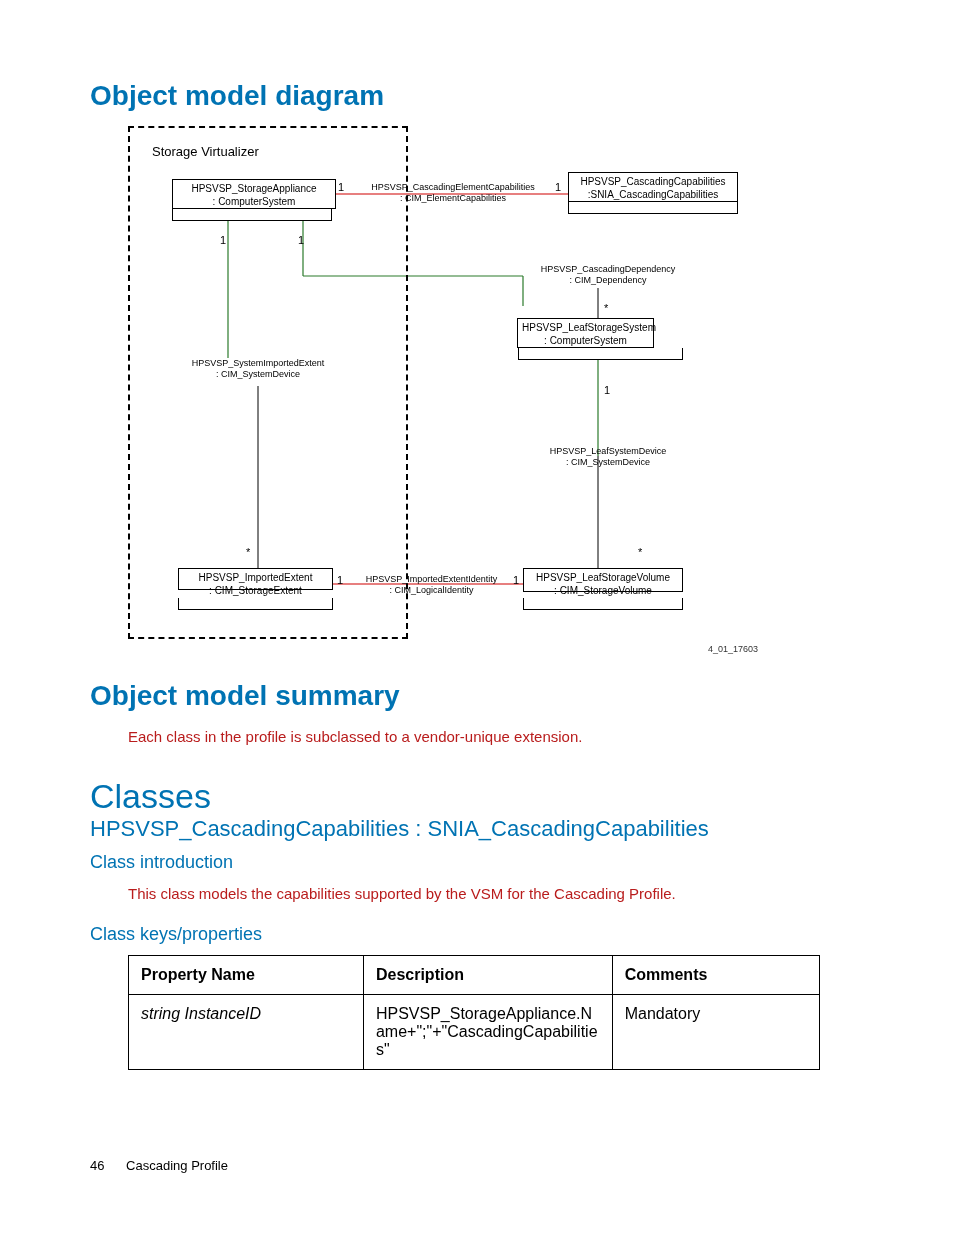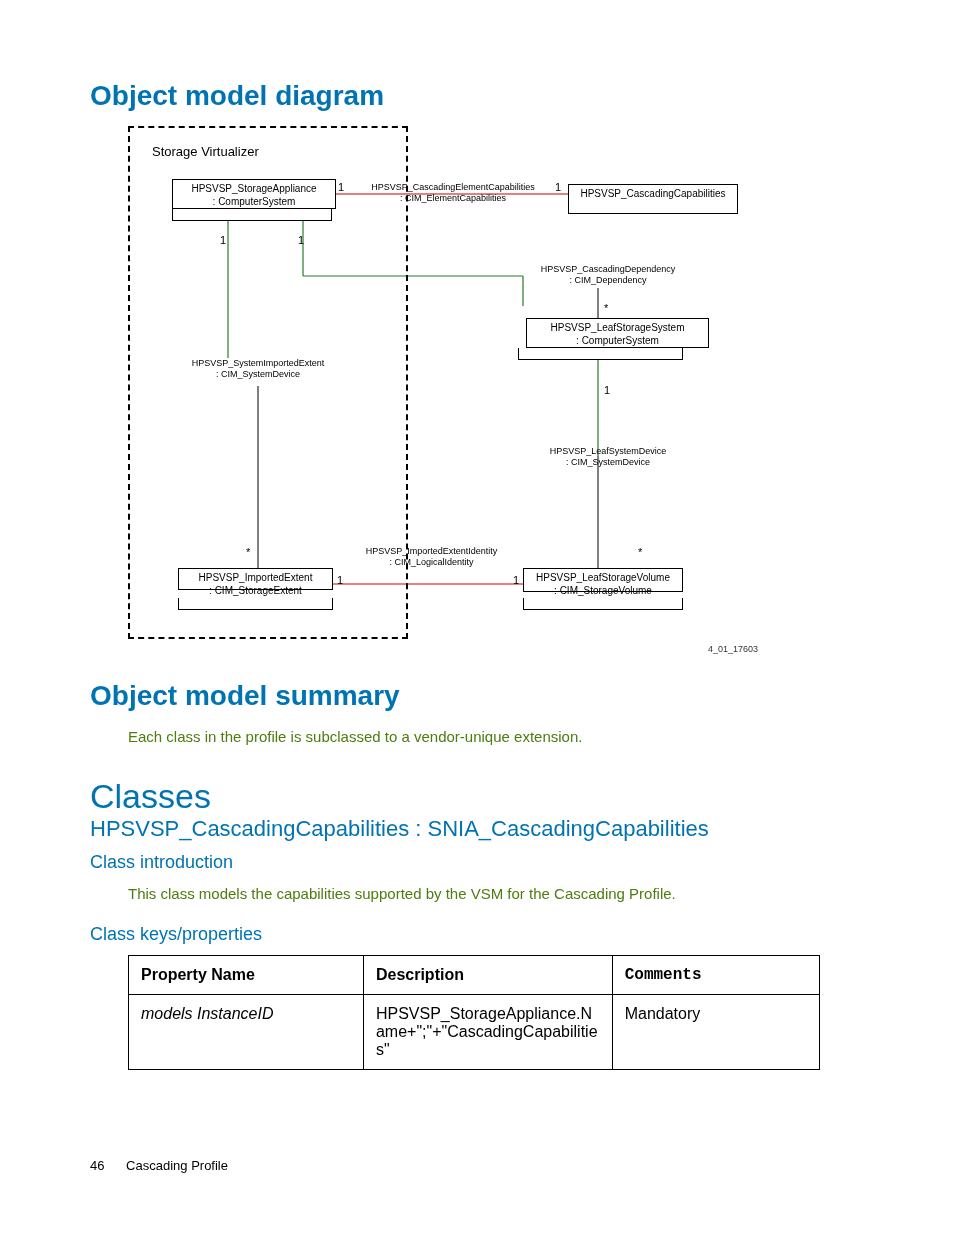--- a/index.html
+++ b/index.html
@@ -33,21 +33,21 @@
   }
   .h4 {
     color: #0073b3;
     font-size: 18px;
     font-weight: 400;
     margin-bottom: 10px;
     margin-top: 10px;
   }
   .body-text {
     font-size: 15px;
-    color: #4d7c0f;
+    color: #b91c1c;
     margin-left: 38px;
     margin-bottom: 20px;
     line-height: 1.4;
   }
   .diagram-wrap {
     position: relative;
     width: 650px;
     height: 530px;
     margin-left: 38px;
     margin-bottom: 24px;
@@ -164,32 +164,32 @@
     <span>HPSVSP_StorageAppliance</span><br>
     <span>: ComputerSystem</span>
   </div>
   <div class="open-box" style="left:44px; top:83px; width:160px; height:12px;"></div>
 
   <div class="label-small" style="left:230px; top:56px; width:190px;">
     <span>HPSVSP_CascadingElementCapabilities</span><br>
     <span>: CIM_ElementCapabilities</span>
   </div>
 
-  <div class="solid-box" style="left:440px; top:58px; width:170px; height:30px;">
+  <div class="solid-box" style="left:440px; top:46px; width:170px; height:30px;">
     <span>HPSVSP_CascadingCapabilities</span><br>
     <span>:SNIA_CascadingCapabilities</span>
   </div>
   <div class="open-box" style="left:440px; top:76px; width:170px; height:12px;"></div>
 
   <div class="label-small" style="left:390px; top:138px; width:180px;">
     <span>HPSVSP_CascadingDependency</span><br>
     <span>: CIM_Dependency</span>
   </div>
 
-  <div class="solid-box" style="left:398px; top:192px; width:183px; height:30px;">
+  <div class="solid-box" style="left:389px; top:192px; width:137px; height:30px;">
     <span>HPSVSP_LeafStorageSystem</span><br>
     <span>: ComputerSystem</span>
   </div>
   <div class="open-box" style="left:390px; top:222px; width:165px; height:12px;"></div>
 
   <div class="label-small" style="left:40px; top:232px; width:180px;">
     <span>HPSVSP_SystemImportedExtent</span><br>
     <span>: CIM_SystemDevice</span>
   </div>
 
@@ -197,21 +197,21 @@
     <span>HPSVSP_LeafSystemDevice</span><br>
     <span>: CIM_SystemDevice</span>
   </div>
 
   <div class="solid-box" style="left:50px; top:442px; width:155px; height:22px;">
     <span>HPSVSP_ImportedExtent</span><br>
     <span>: CIM_StorageExtent</span>
   </div>
   <div class="open-box" style="left:50px; top:472px; width:155px; height:12px;"></div>
 
-  <div class="label-small" style="left:216px; top:420px; width:175px;">
+  <div class="label-small" style="left:216px; top:448px; width:175px;">
     <span>HPSVSP_ImportedExtentIdentity</span><br>
     <span>: CIM_LogicalIdentity</span>
   </div>
 
   <div class="solid-box" style="left:395px; top:442px; width:160px; height:24px;">
     <span>HPSVSP_LeafStorageVolume</span><br>
     <span>: CIM_StorageVolume</span>
   </div>
   <div class="open-box" style="left:395px; top:472px; width:160px; height:12px;"></div>
 
@@ -238,26 +238,26 @@
 <div class="h4">Class introduction</div>
 <p class="body-text">This class models the capabilities supported by the VSM for the Cascading Profile.</p>
 
 <div class="h4">Class keys/properties</div>
 
 <table class="props">
   <thead>
     <tr>
       <th style="width:34%;">Property Name</th>
       <th style="width:36%;">Description</th>
-      <th style="width:30%;font-family:Liberation Mono, monospace;">Comments</th>
+      <th style="width:30%;">Comments</th>
     </tr>
   </thead>
   <tbody>
     <tr>
-      <td><span class="italic">models InstanceID</span></td>
+      <td><span class="italic">string InstanceID</span></td>
       <td style="word-break:break-word;">HPSVSP_StorageAppliance.Name+";"+"CascadingCapabilities"</td>
       <td>Mandatory</td>
     </tr>
   </tbody>
 </table>
 
 <div class="footer">
   <span class="pn">46</span>
   <span>Cascading Profile</span>
 </div>

